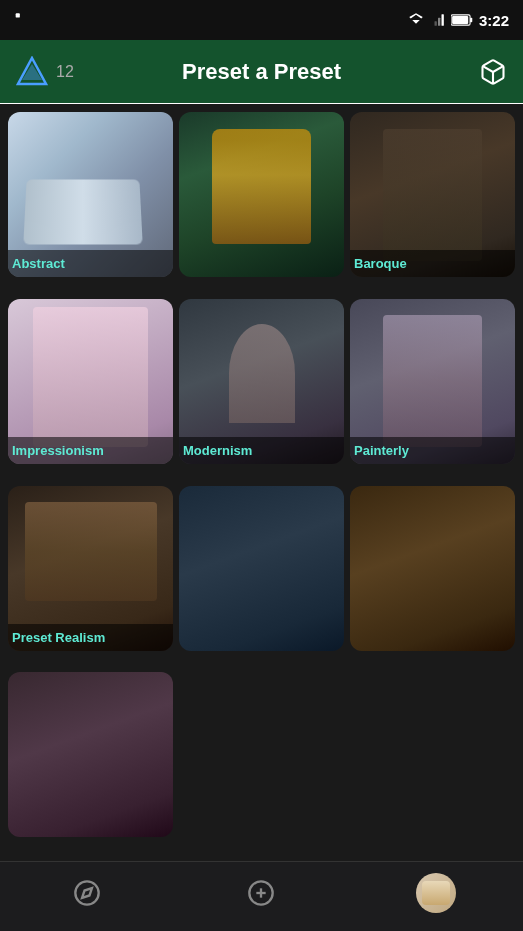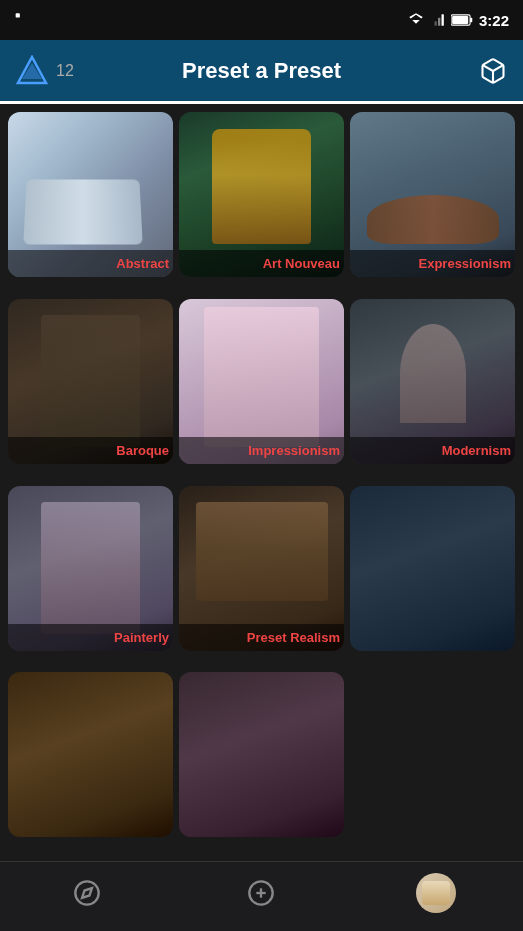--- a/index.html
+++ b/index.html
@@ -37,26 +37,26 @@
     .status-time {
       color: #fff;
       font-size: 15px;
       font-weight: 600;
     }
 
     
     .header {
       width: 100%;
       height: 64px;
-      background: #0c4a6e;
+      background: #14532d;
       display: flex;
       align-items: center;
       justify-content: space-between;
       padding: 0 16px;
-      border-bottom: 3px solid #ffffff;
+      border-bottom: 1px solid #ffffff;
     }
     .header-left {
       display: flex;
       align-items: center;
       gap: 8px;
     }
     .header-count {
       color: #aaa;
       font-size: 16px;
     }
@@ -92,22 +92,22 @@
       width: 100%;
       height: 100%;
       position: relative;
     }
     .preset-label {
       position: absolute;
       bottom: 0;
       left: 0;
       right: 0;
       background: rgba(0,0,0,0.55);
-      color: #ef4444;
-      text-align: right;
+      color: #5eead4;
+      text-align: left;
       font-size: 13px;
       font-weight: 600;
       padding: 6px 4px;
     }
 
     
     .card-abstract {
       background: linear-gradient(135deg, #c8d8e8 0%, #a0b8cc 30%, #8090a8 60%, #606878 100%);
     }
     .card-abstract::before {
@@ -336,25 +336,20 @@
   </svg>
 </div>
 
 <div class="grid-container" id="preset-grid">
 <div class="preset-card">
       <div class="preset-card-bg card-abstract"></div>
       <div class="preset-label">Abstract</div>
     </div>
     <div class="preset-card">
       <div class="preset-card-bg card-artnouv"></div>
-      <div class="preset-label">Art Nouveau</div>
-    </div>
-    <div class="preset-card">
-      <div class="preset-card-bg card-expression"></div>
-      <div class="preset-label">Expressionism</div>
     </div>
     <div class="preset-card">
       <div class="preset-card-bg card-gothic"></div>
       <div class="preset-label">Baroque</div>
     </div>
     <div class="preset-card">
       <div class="preset-card-bg card-impression"></div>
       <div class="preset-label">Impressionism</div>
     </div>
     <div class="preset-card">

